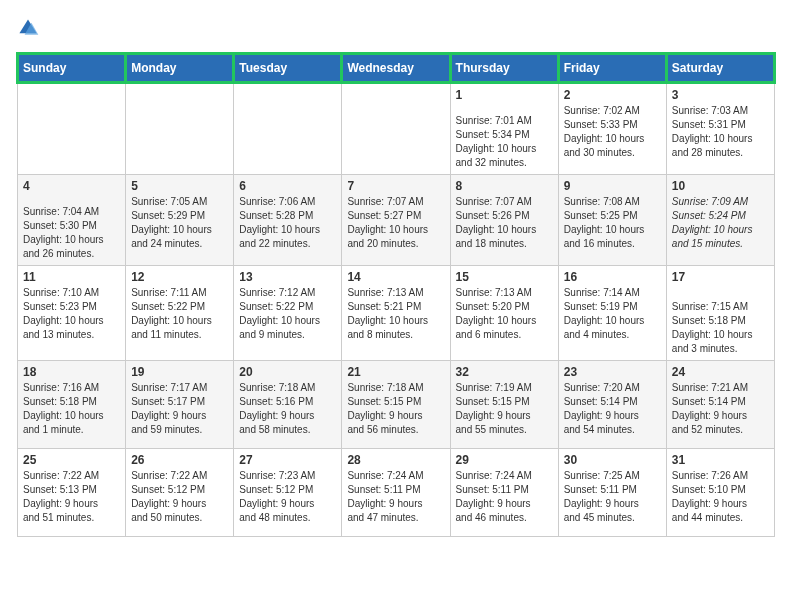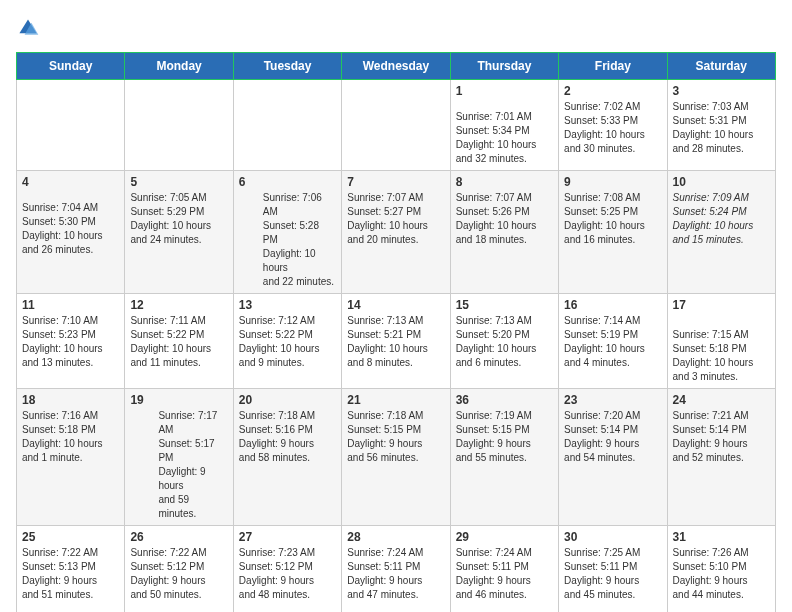--- a/index.html
+++ b/index.html
@@ -48,22 +48,22 @@
       width: 100%;
       border-collapse: collapse;
       table-layout: fixed;
     }
     th {
       background-color: #2a6db5;
       color: #fff;
       font-size: 12px;
       font-weight: bold;
       padding: 6px 4px;
-      text-align: center;
-      border: 1px solid #22c55e;
+      text-align: left;
+      border: 3px solid #22c55e;
     }
     td {
       border: 1px solid #ccc;
       vertical-align: top;
       padding: 4px 5px;
       height: 88px;
       font-size: 10.5px;
       color: #333;
       background: #fff;
     }
@@ -156,21 +156,21 @@
         </td>
         <td>
           <span class="day-num">5</span>
           <div class="cell-info" style="white-space: pre-line;">Sunrise: 7:05 AM
 Sunset: 5:29 PM
 Daylight: 10 hours
 and 24 minutes.</div>
         </td>
         <td>
           <span class="day-num">6</span>
-          <div class="cell-info" style="white-space: pre-line; margin-left: 24px;">Sunrise: 7:06 AM
+          <div class="cell-info" style="white-space: pre-line;">Sunrise: 7:06 AM
 Sunset: 5:28 PM
 Daylight: 10 hours
 and 22 minutes.</div>
         </td>
         <td>
           <span class="day-num">7</span>
           <div class="cell-info" style="white-space: pre-line;">Sunrise: 7:07 AM
 Sunset: 5:27 PM
 Daylight: 10 hours
 and 20 minutes.</div>
@@ -251,41 +251,41 @@
       <tr>
         <td>
           <span class="day-num">18</span>
           <div class="cell-info" style="white-space: pre-line;">Sunrise: 7:16 AM
 Sunset: 5:18 PM
 Daylight: 10 hours
 and 1 minute.</div>
         </td>
         <td>
           <span class="day-num">19</span>
-          <div class="cell-info" style="white-space: pre-line; margin-left: 28px;">Sunrise: 7:17 AM
+          <div class="cell-info" style="white-space: pre-line;">Sunrise: 7:17 AM
 Sunset: 5:17 PM
 Daylight: 9 hours
 and 59 minutes.</div>
         </td>
         <td>
           <span class="day-num">20</span>
           <div class="cell-info" style="white-space: pre-line;">Sunrise: 7:18 AM
 Sunset: 5:16 PM
 Daylight: 9 hours
 and 58 minutes.</div>
         </td>
         <td>
           <span class="day-num">21</span>
           <div class="cell-info" style="white-space: pre-line;">Sunrise: 7:18 AM
 Sunset: 5:15 PM
 Daylight: 9 hours
 and 56 minutes.</div>
         </td>
         <td>
-          <span class="day-num">36</span>
+          <span class="day-num">32</span>
           <div class="cell-info" style="white-space: pre-line;">Sunrise: 7:19 AM
 Sunset: 5:15 PM
 Daylight: 9 hours
 and 55 minutes.</div>
         </td>
         <td>
           <span class="day-num">23</span>
           <div class="cell-info" style="white-space: pre-line;">Sunrise: 7:20 AM
 Sunset: 5:14 PM
 Daylight: 9 hours

